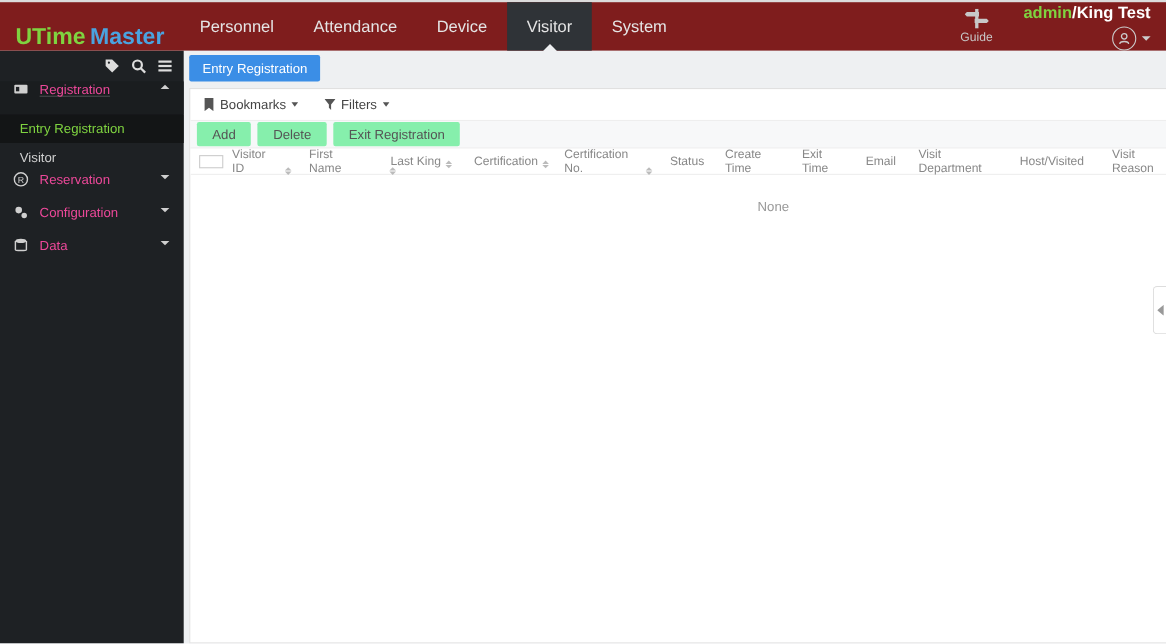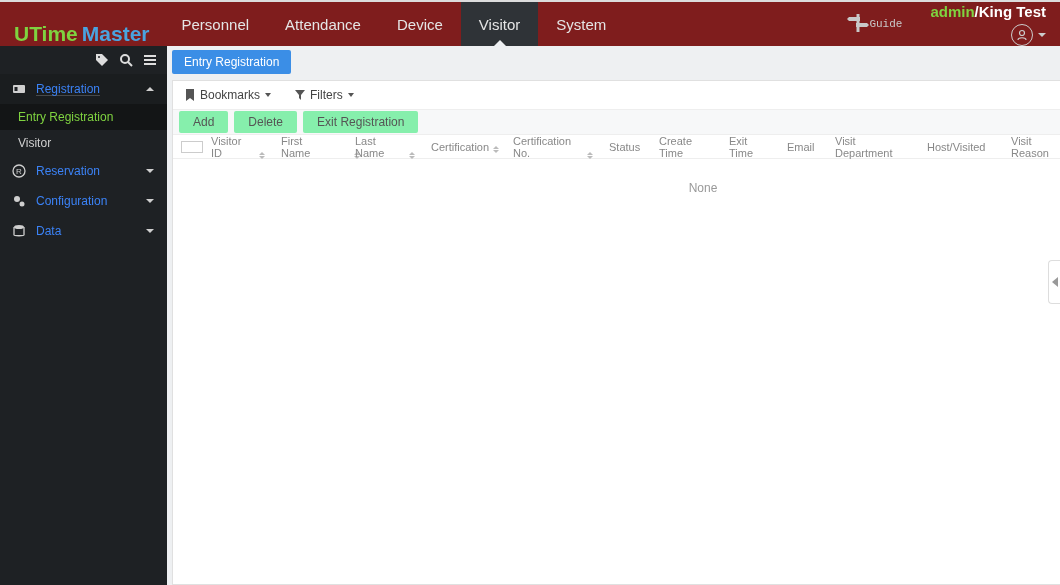--- a/index.html
+++ b/index.html
@@ -12,39 +12,39 @@
     .header { height: 44px; background: #7f1d1d; display: flex; align-items: flex-end; color: #fff; position: relative; }
     .logo { display: flex; align-items: baseline; padding: 0 14px; font-weight: bold; font-size: 21px; }
     .logo .p1 { color: #7fd340; }
     .logo .p2 { color: #4aa3e0; margin-left: 4px; }
     .main-nav { display: flex; height: 100%; }
     .main-nav a { color: #e5e5e5; text-decoration: none; padding: 0 18px; display: flex; align-items: center; font-size: 15px; cursor: pointer; position: relative; }
     .main-nav a.active { background: #2f3337; }
     .main-nav a.active::after { content: ""; position: absolute; bottom: -1px; left: 50%; transform: translateX(-50%); width: 0; height: 0; border-left: 7px solid transparent; border-right: 7px solid transparent; border-bottom: 7px solid #eef0f2; }
 
     .header-right { margin-left: auto; display: flex; align-items: center; height: 100%; padding-right: 14px; }
-    .guide { display: flex; align-items: center; margin-right: 28px; color: #c8c8c8; font-size: 11px; cursor: pointer; font-family: Liberation Mono, monospace; }
+    .guide { display: flex; flex-direction: column; align-items: center; margin-right: 28px; color: #c8c8c8; font-size: 11px; cursor: pointer; }
     .guide svg { margin-bottom: 2px; }
     .user-block { display: flex; flex-direction: column; align-items: flex-end; }
     .user-names { font-size: 15px; font-weight: bold; }
     .user-names .admin { color: #7fd340; }
     .user-names .slash { color: #fff; }
     .user-names .king { color: #fff; }
     .user-avatar-row { display: flex; align-items: center; margin-top: 4px; }
     .user-avatar { width: 22px; height: 22px; border: 1.5px solid #ccc; border-radius: 50%; display: flex; align-items: center; justify-content: center; }
     .caret-down { margin-left: 5px; width: 0; height: 0; border-left: 4px solid transparent; border-right: 4px solid transparent; border-top: 4px solid #ccc; }
 
     
     .body-row { display: flex; height: calc(585px - 46px); }
 
     
     .sidebar { width: 167px; background: #1e2124; color: #d0d0d0; flex-shrink: 0; }
     .sb-tools { height: 28px; display: flex; align-items: center; justify-content: flex-end; gap: 10px; padding: 0 10px; }
     .sb-tools svg { fill: #ddd; cursor: pointer; }
-    .sb-item { display: flex; align-items: center; padding: 0 12px; height: 30px; color: #3b82f6; font-size: 12px; cursor: pointer; }
+    .sb-item { display: flex; padding: 0 12px; height: 30px; color: #ec4899; font-size: 12px; cursor: pointer; }
     .sb-item .lbl { margin-left: 10px; text-decoration: underline; text-decoration-color: rgba(255,255,255,0.2); text-underline-offset: 2px; }
     .sb-item.nounder .lbl { text-decoration: none; }
     .sb-item .chev { margin-left: auto; }
     .sb-item.open { background: #1a1d1f; }
     .sb-sub { padding-left: 18px; height: 26px; display: flex; align-items: center; font-size: 12px; cursor: pointer; color: #cfcfcf; }
     .sb-sub.active { background: #131516; color: #7fd340; }
     .sb-item svg { fill: #cfcfcf; flex-shrink: 0; }
 
     
     .main { flex: 1; display: flex; flex-direction: column; margin: 4px 0 0 5px; }
@@ -230,21 +230,21 @@
               </span>
             </div>
           <div class="th c2">
               <span>First Name</span>
               <span class="sort-ic">
                 <span class="u"></span>
                 <span class="d"></span>
               </span>
             </div>
           <div class="th c3">
-              <span>Last Name</span>
+              <span>Last King</span>
               <span class="sort-ic">
                 <span class="u"></span>
                 <span class="d"></span>
               </span>
             </div>
           <div class="th c4">
               <span>Certification</span>
               <span class="sort-ic">
                 <span class="u"></span>
                 <span class="d"></span>

